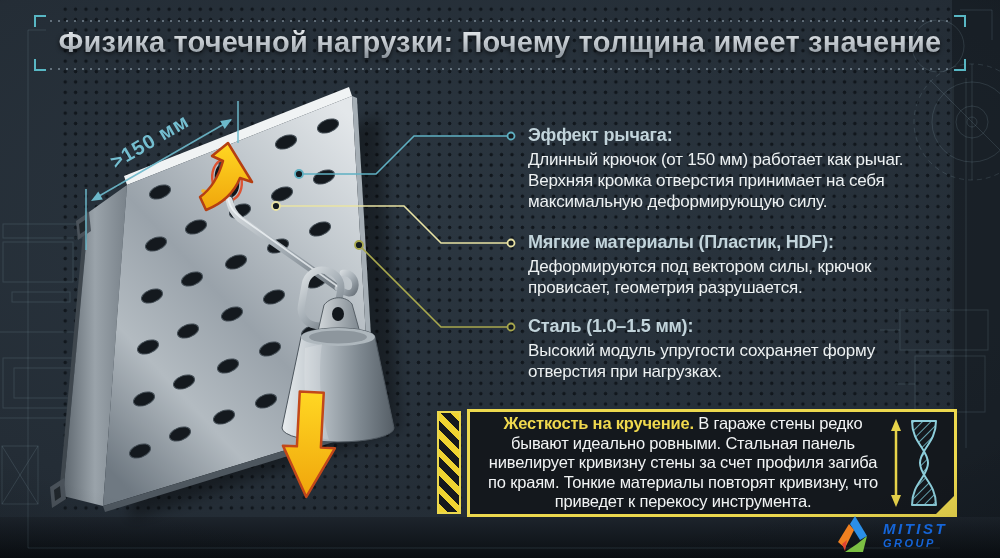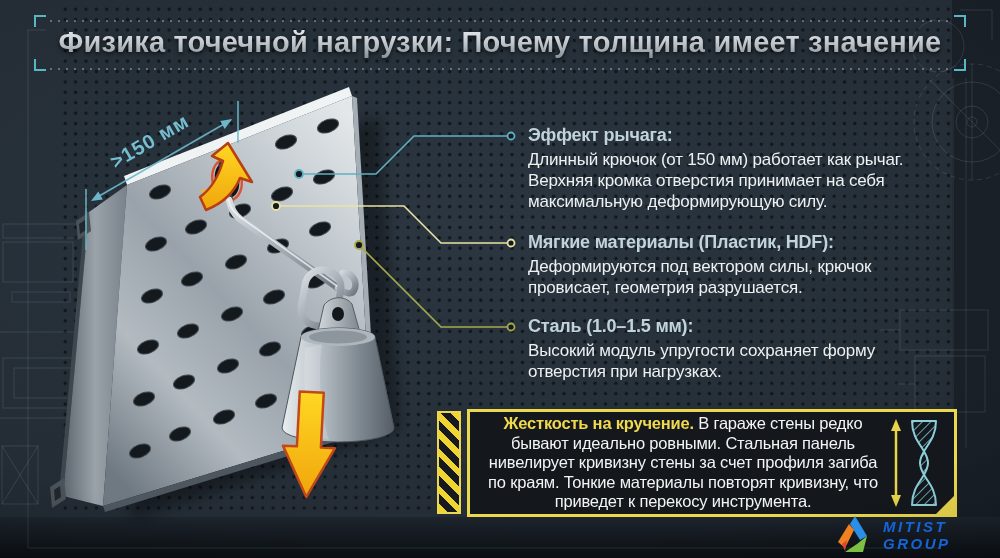--- a/index.html
+++ b/index.html
@@ -51,21 +51,21 @@
     border:3px solid #ecd84e;background:#14181d;display:flex;align-items:center;
   }
   .warn-text{width:398px;margin-left:14px;text-align:center;font-size:16.5px;line-height:19.5px;color:#f2f4f5;letter-spacing:-.2px;}
   .warn-title{color:#f0d94e;font-weight:700;}
   .warn-icon{width:62px;height:96px;margin-left:4px;}
   .warn-corner{position:absolute;right:-1px;bottom:-1px;width:20px;height:20px;background:#ecd84e;
     clip-path:polygon(100% 0,100% 100%,0 100%);}
   
   .logo{position:absolute;left:833px;top:514px;width:130px;height:42px;display:flex;align-items:center;z-index:60;}
   .logo-text{margin-left:6px;line-height:1;font-style:italic;font-weight:700;color:#1565d8;letter-spacing:2.5px;}
-  .logo-l1{font-size:15px;} .logo-l2{font-size:15px;margin-top:2px;font-style:italic;}
+  .logo-l1{font-size:15px;} .logo-l2{font-size:11px;margin-top:2px;font-style:italic;}
   .vignette{position:absolute;inset:0;z-index:50;pointer-events:none;
     background:radial-gradient(120% 95% at 48% 42%, transparent 58%, rgba(4,7,10,.45) 100%);}
 </style>
 </head>
 <body>
 
 <div class="stage">
 
   <div class="dotfield"></div>
   <div class="right-strip"></div>

